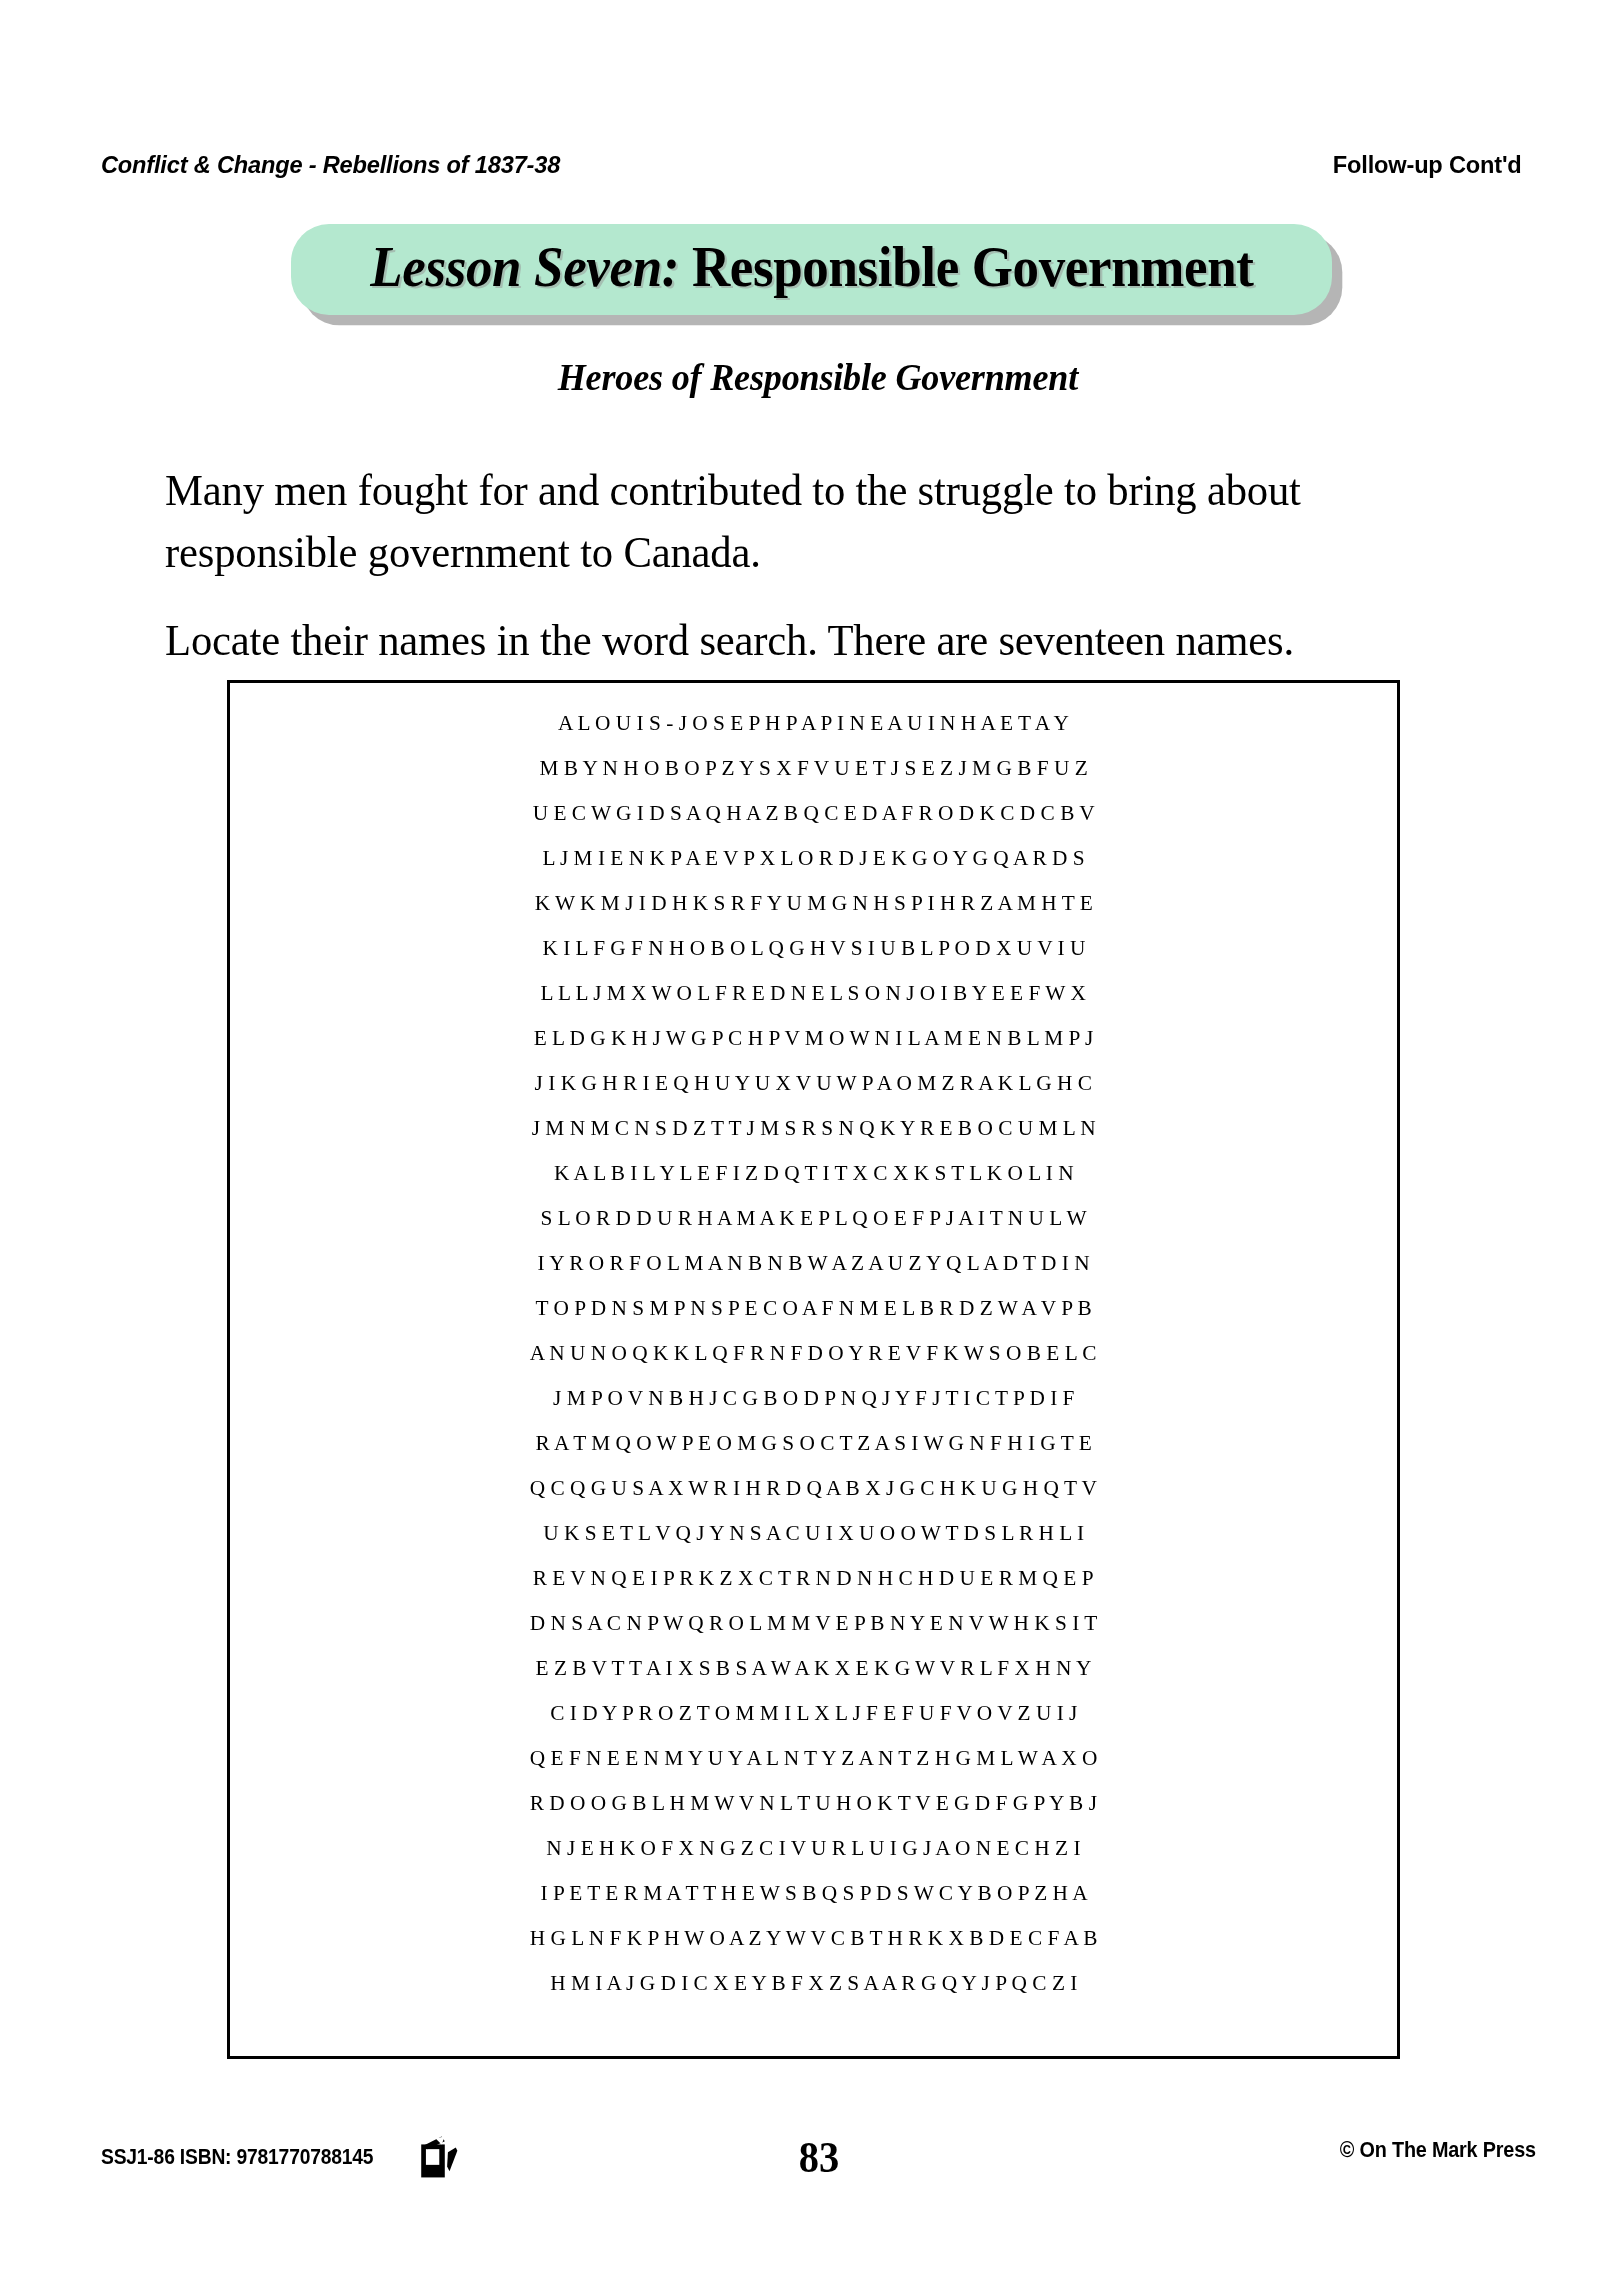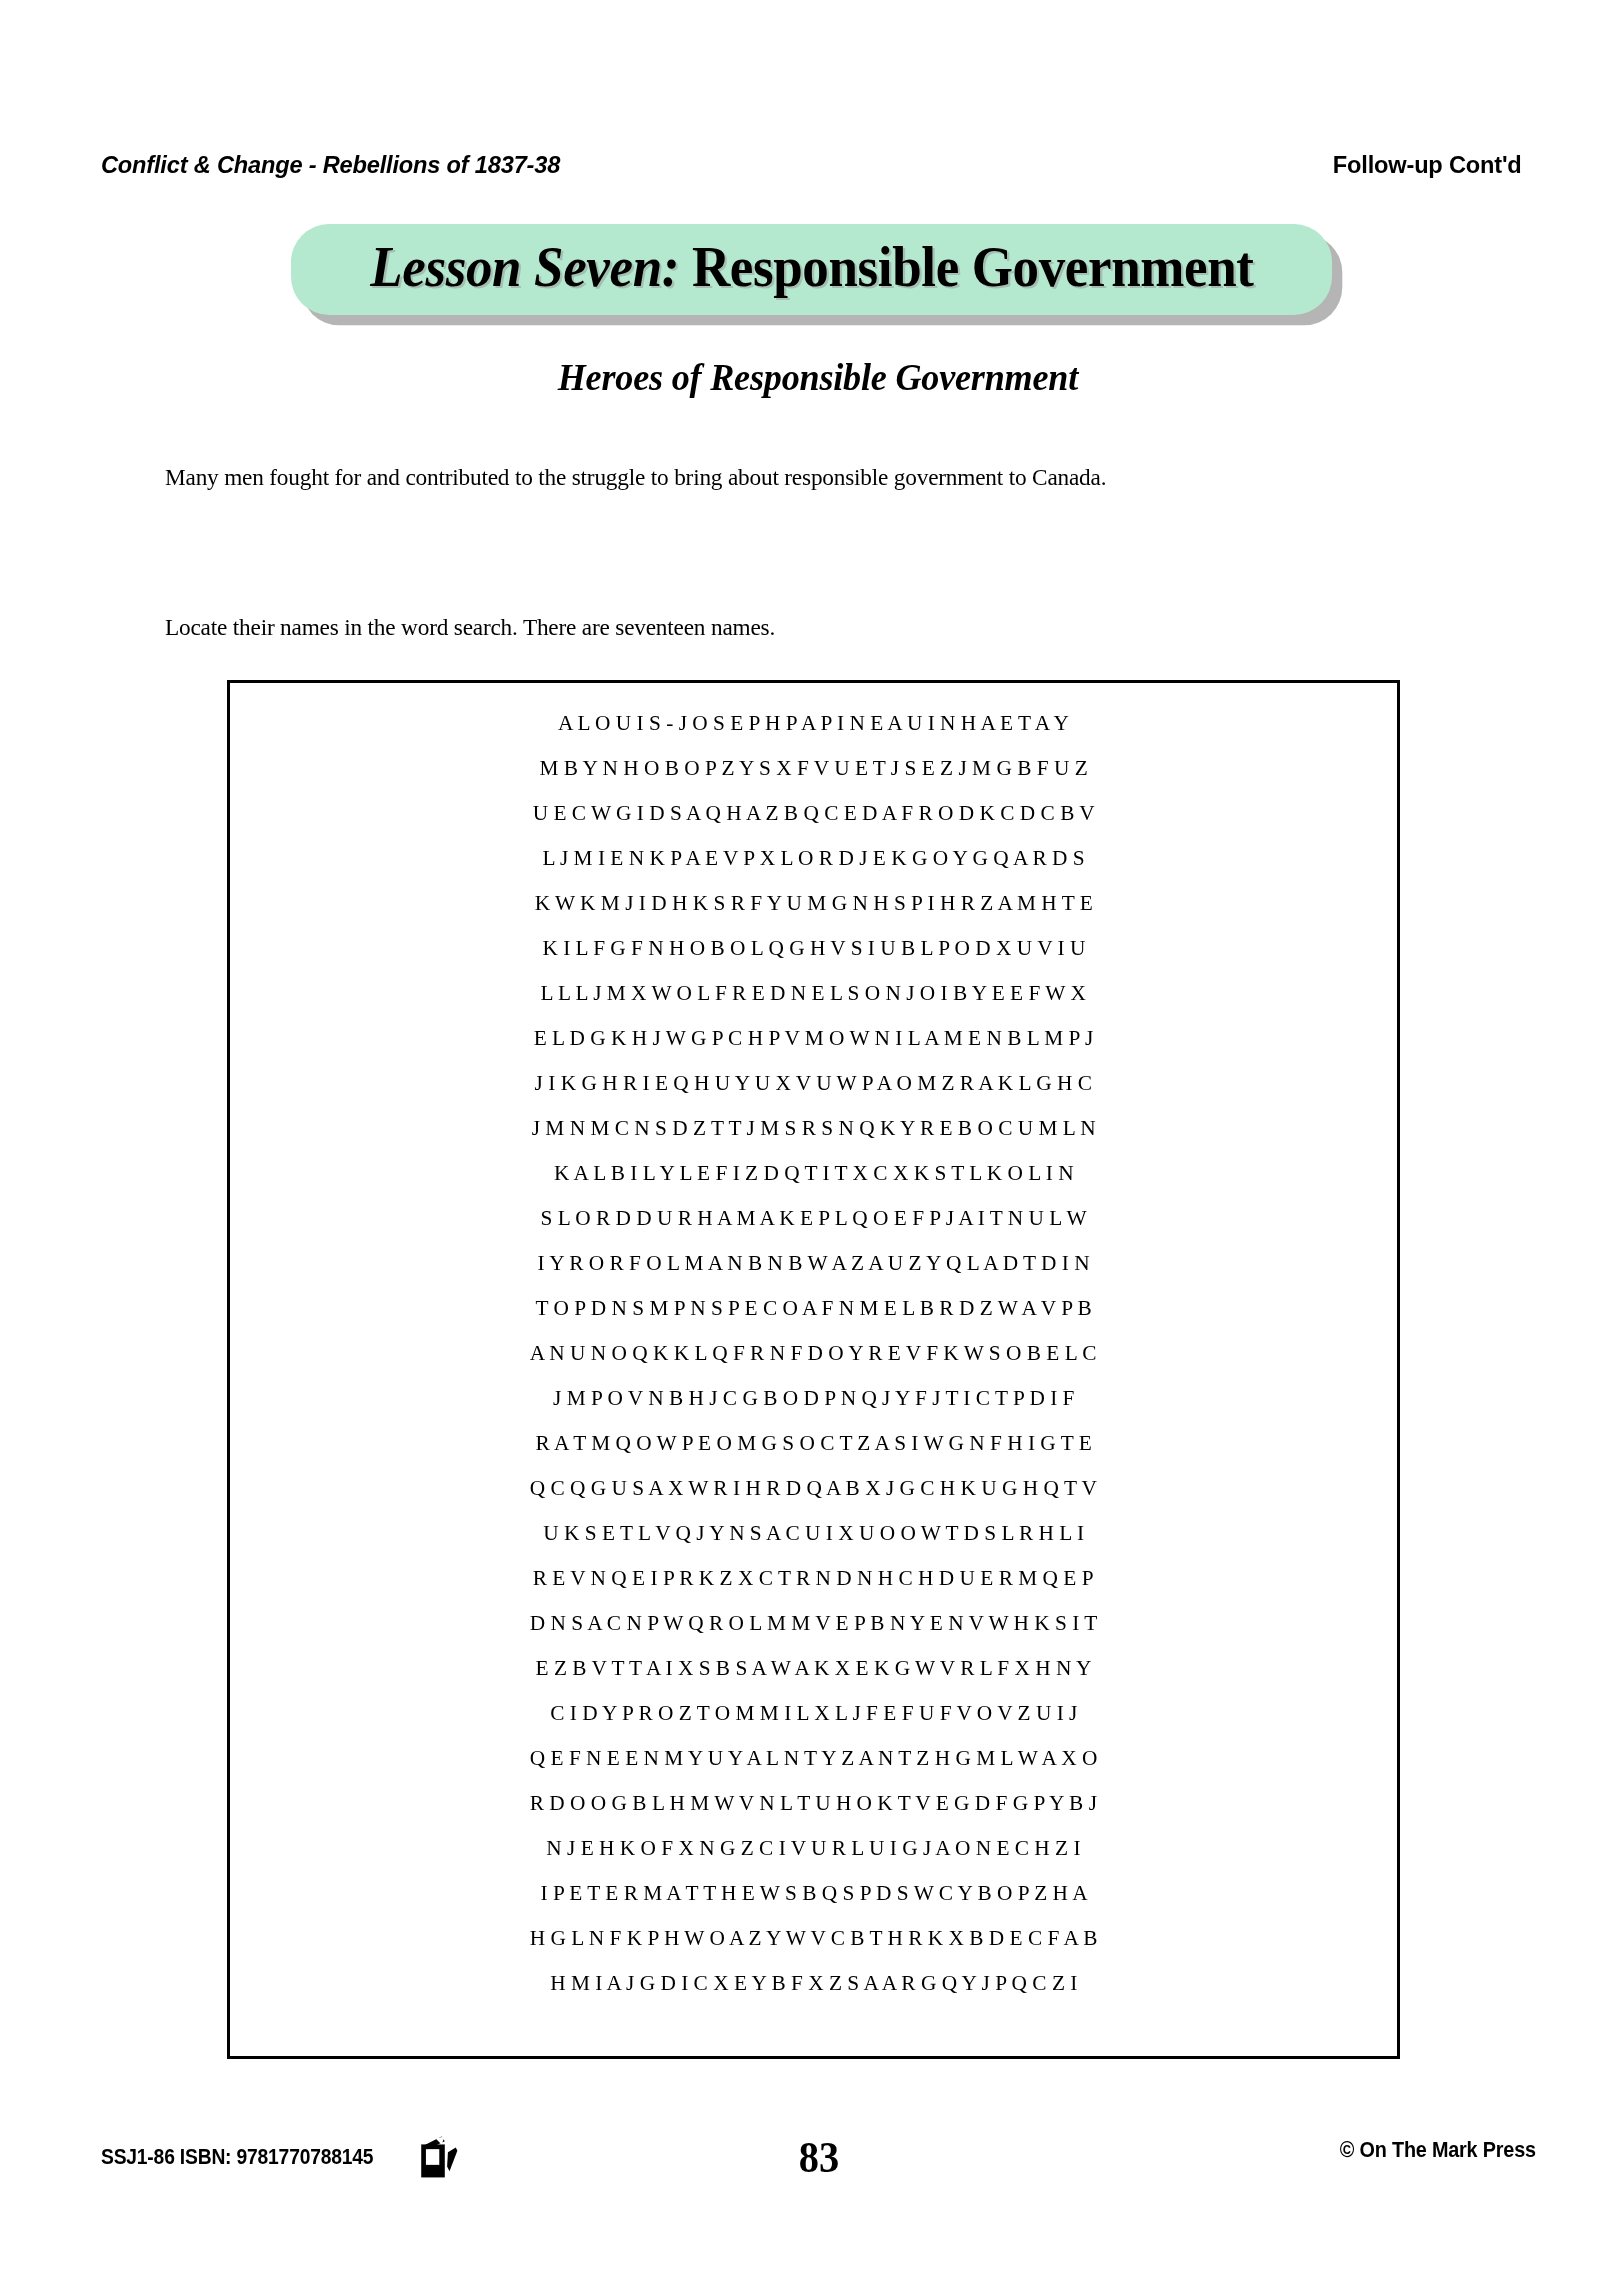--- a/index.html
+++ b/index.html
@@ -92,21 +92,21 @@
     font-style: italic;
     letter-spacing: -0.2px;
   }
   .subtitle span { display: inline-block; transform: scaleX(0.95); }
 
   
   .para {
     position: absolute;
     left: 165px;
     width: 1237px;
-    font-size: 24px;
+    font-size: 44px;
     line-height: 1.42;
     letter-spacing: -0.2px;
   }
   .para span { display: inline-block; transform: scaleX(0.97); transform-origin: left center; }
   .para-1 { top: 460px; }
   .para-2 { top: 610px; }
 
   
   .grid-box {
     position: absolute;

